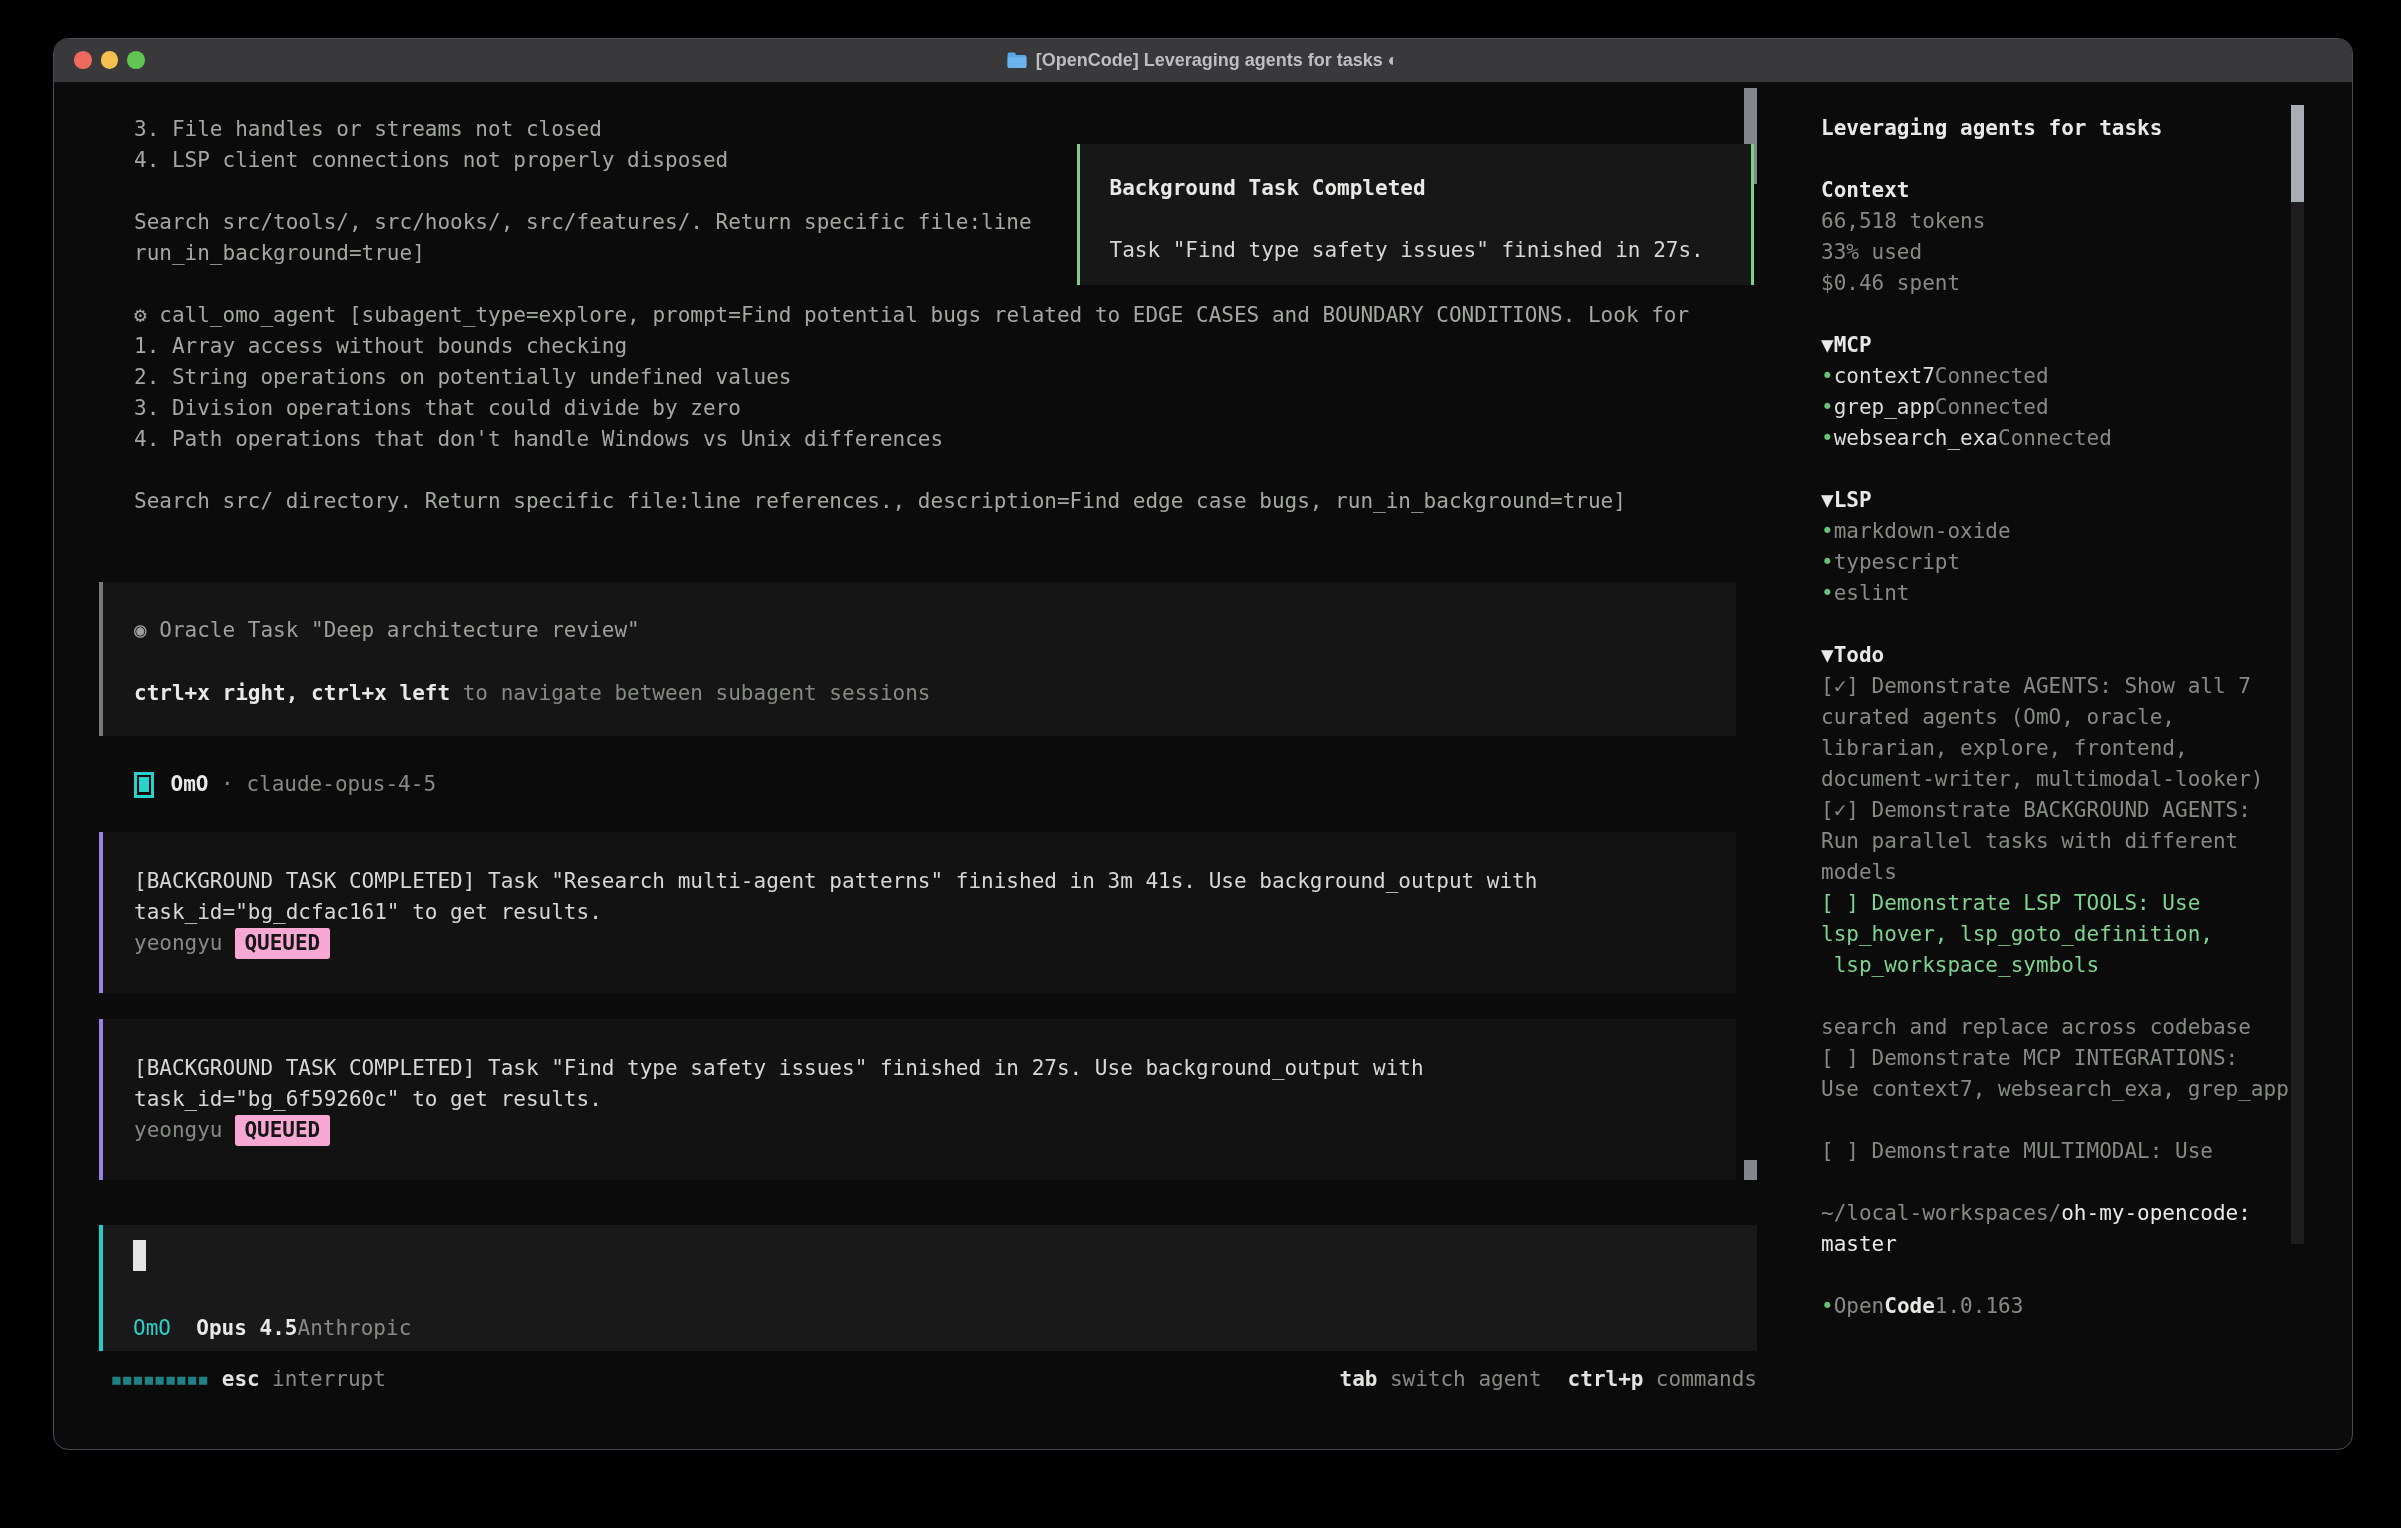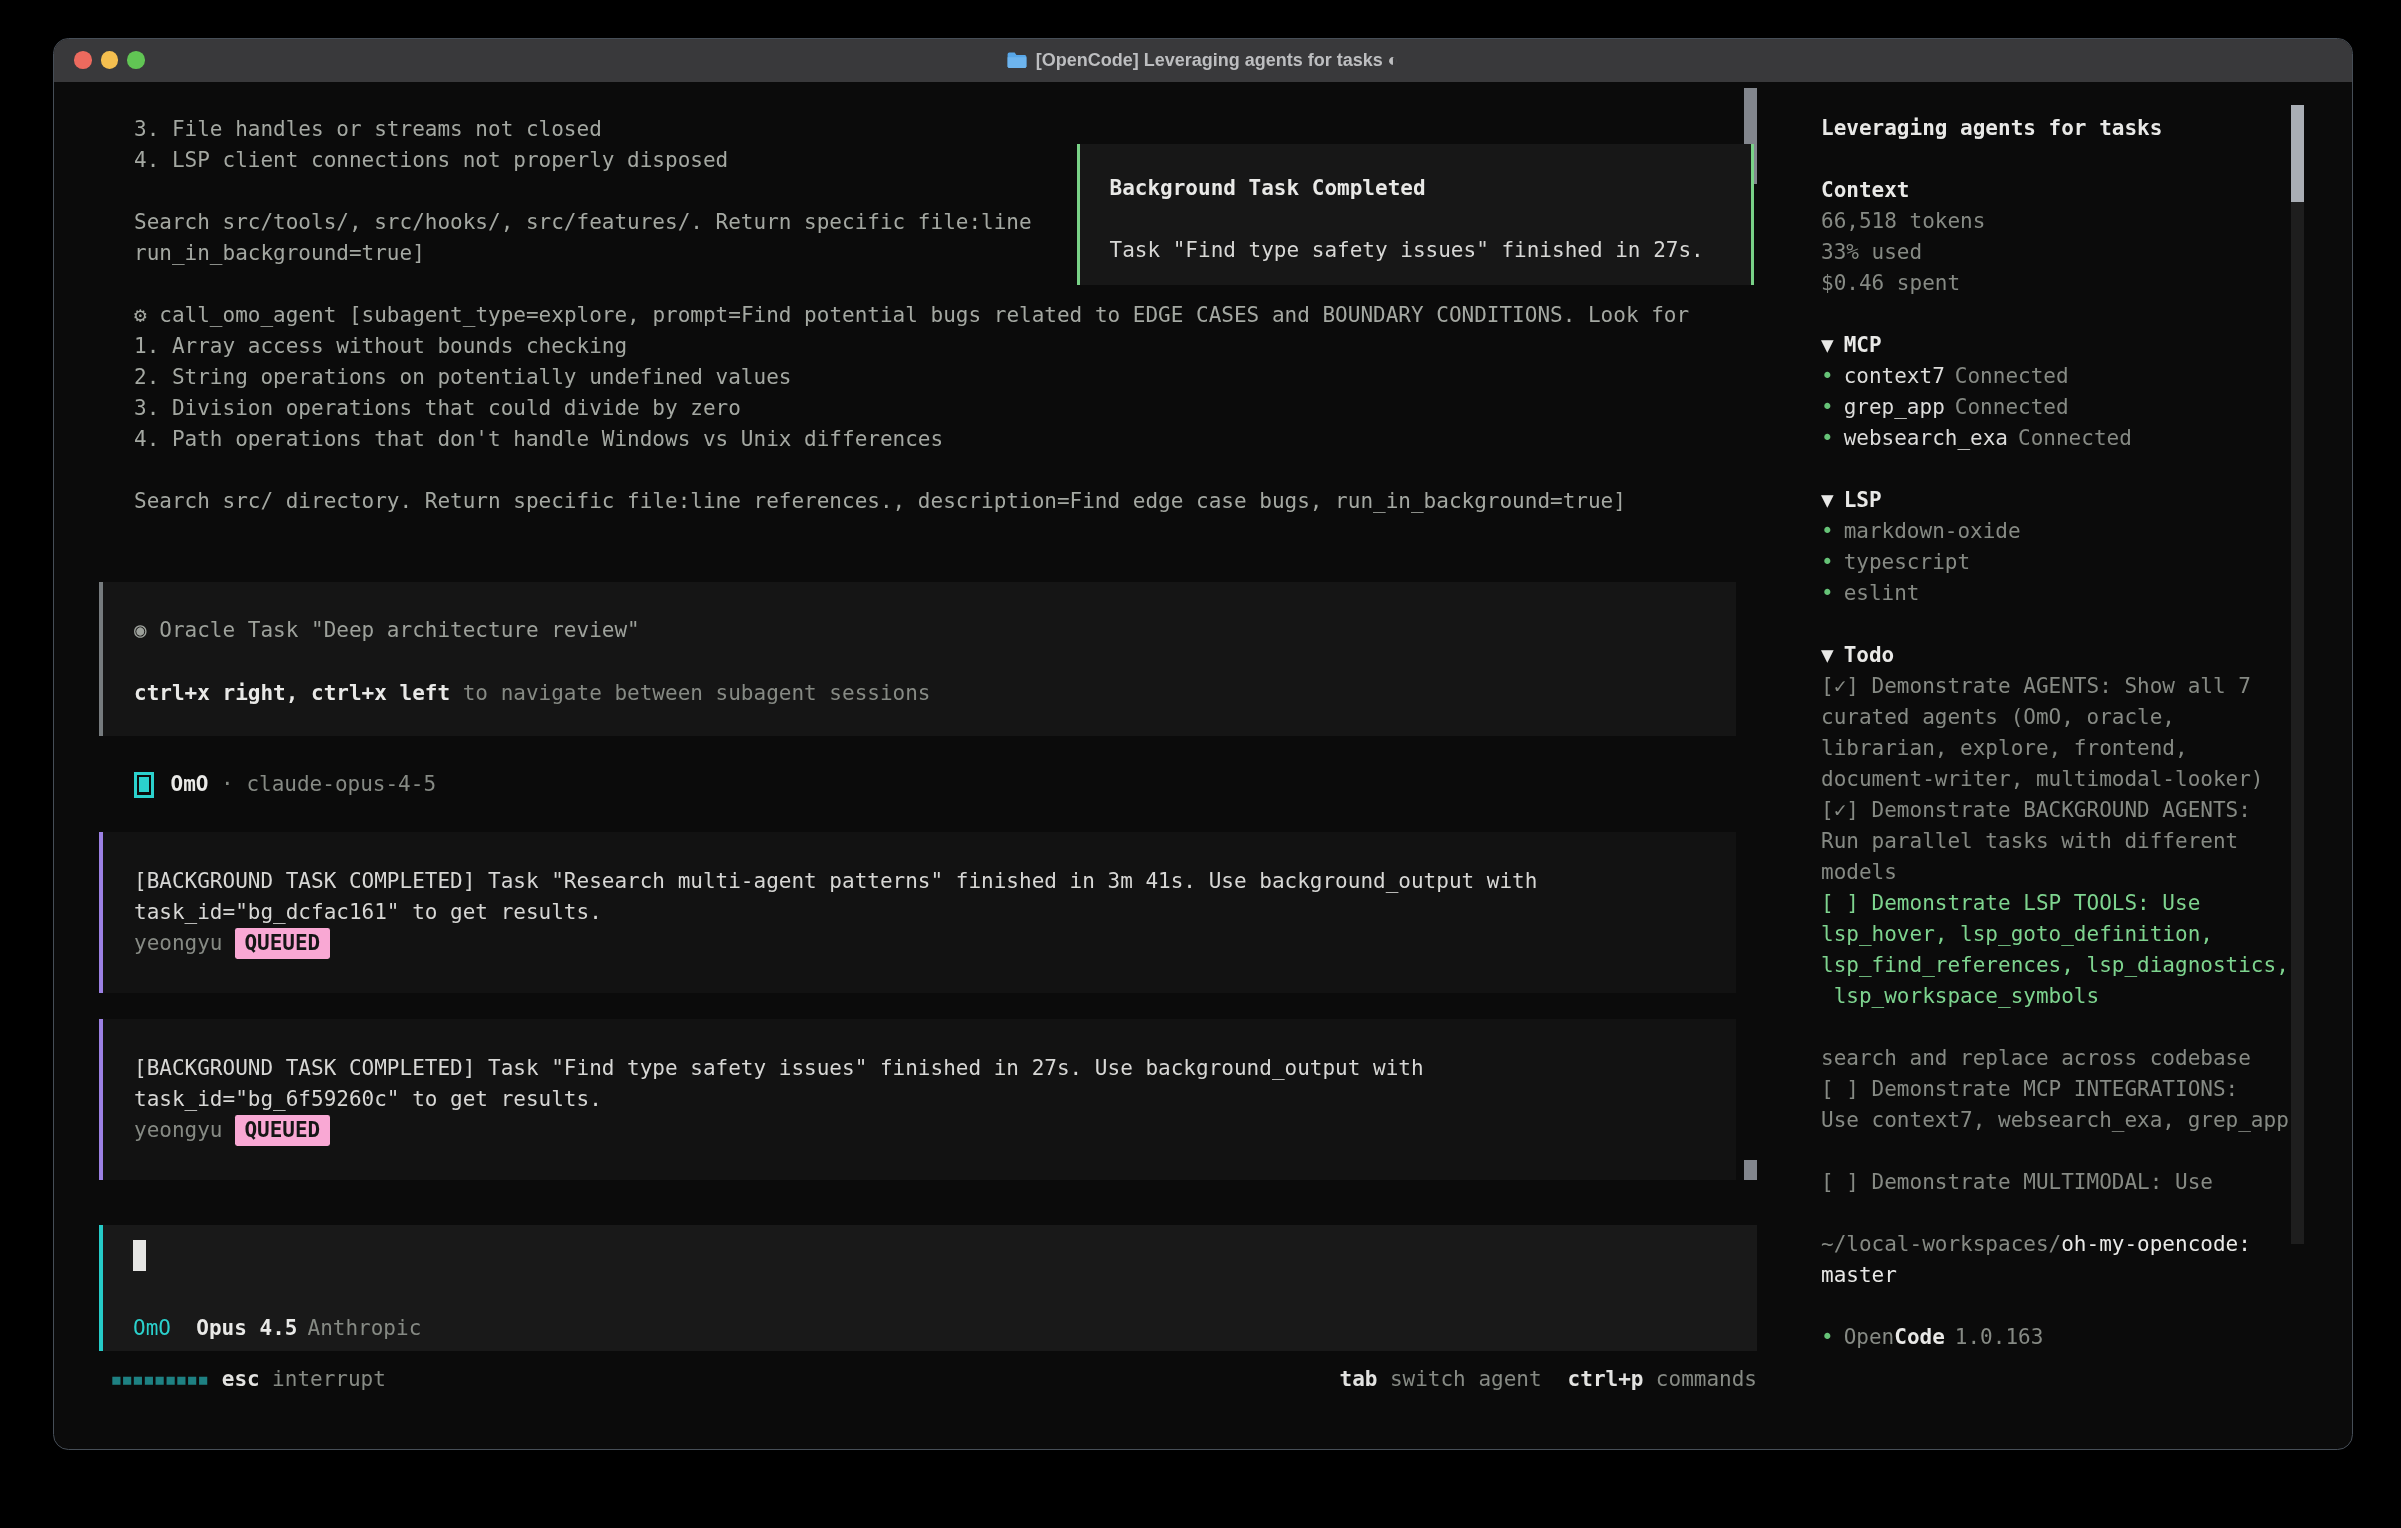--- a/index.html
+++ b/index.html
@@ -22,21 +22,21 @@
   .ln, .sln { font-size:21px; line-height:31px; height:31px; white-space:pre; }
   .c-out   { color:#a4a8a2; }
   .c-dim   { color:#868a84; }
   .c-soft  { color:#d7d7d5; }
   .c-white { color:#e9e9e7; }
   .c-name  { color:#dcdcda; }
   .c-green { color:#7ed48f; }
   .c-teal  { color:#2bd1cd; }
   .c-gbul  { color:#66c377; }
   .b { font-weight:700; }
-  .ml1 { margin-left:10px; }
+  .ml1 { margin-left:0; }
 
   .main-output { position:absolute; left:80px; top:75px; }
 
   .notification { position:absolute; left:1023px; top:105px; width:677px; height:141px;
                   background:#171717; border-left:3px solid #79d287; border-right:3px solid #79d287; z-index:5; }
   .notif-title { margin:29px 0 0 29.5px; color:#e9e9e7; font-weight:700; }
   .notif-body  { margin:31px 0 0 29.5px; color:#d7d7d5; }
 
   .oracle { position:absolute; left:45px; top:543px; width:1637px; height:154px;
             background:#151515; border-left:4.1px solid #767b7e; }
@@ -196,21 +196,20 @@
       <div class="sln"><span class="c-white b">▼</span><span class="c-white b ml1">Todo</span></div>
       <div class="sln c-dim">[✓] Demonstrate AGENTS: Show all 7</div>
       <div class="sln c-dim">curated agents (OmO, oracle,</div>
       <div class="sln c-dim">librarian, explore, frontend,</div>
       <div class="sln c-dim">document-writer, multimodal-looker)</div>
       <div class="sln c-dim">[✓] Demonstrate BACKGROUND AGENTS:</div>
       <div class="sln c-dim">Run parallel tasks with different</div>
       <div class="sln c-dim">models</div>
       <div class="sln c-green">[ ] Demonstrate LSP TOOLS: Use</div>
       <div class="sln c-green">lsp_hover, lsp_goto_definition,</div>
-      <div class="sln c-green">lsp_find_references, lsp_diagnostics,</div>
       <div class="sln c-green"> lsp_workspace_symbols</div>
       <div class="sln"></div>
       <div class="sln c-dim">search and replace across codebase</div>
       <div class="sln c-dim">[ ] Demonstrate MCP INTEGRATIONS:</div>
       <div class="sln c-dim">Use context7, websearch_exa, grep_app</div>
       <div class="sln"></div>
       <div class="sln c-dim">[ ] Demonstrate MULTIMODAL: Use</div>
       <div class="sln"></div>
 
       <div class="sln"><span class="c-dim">~/local-workspaces/</span><span class="c-white">oh-my-opencode:</span></div>

